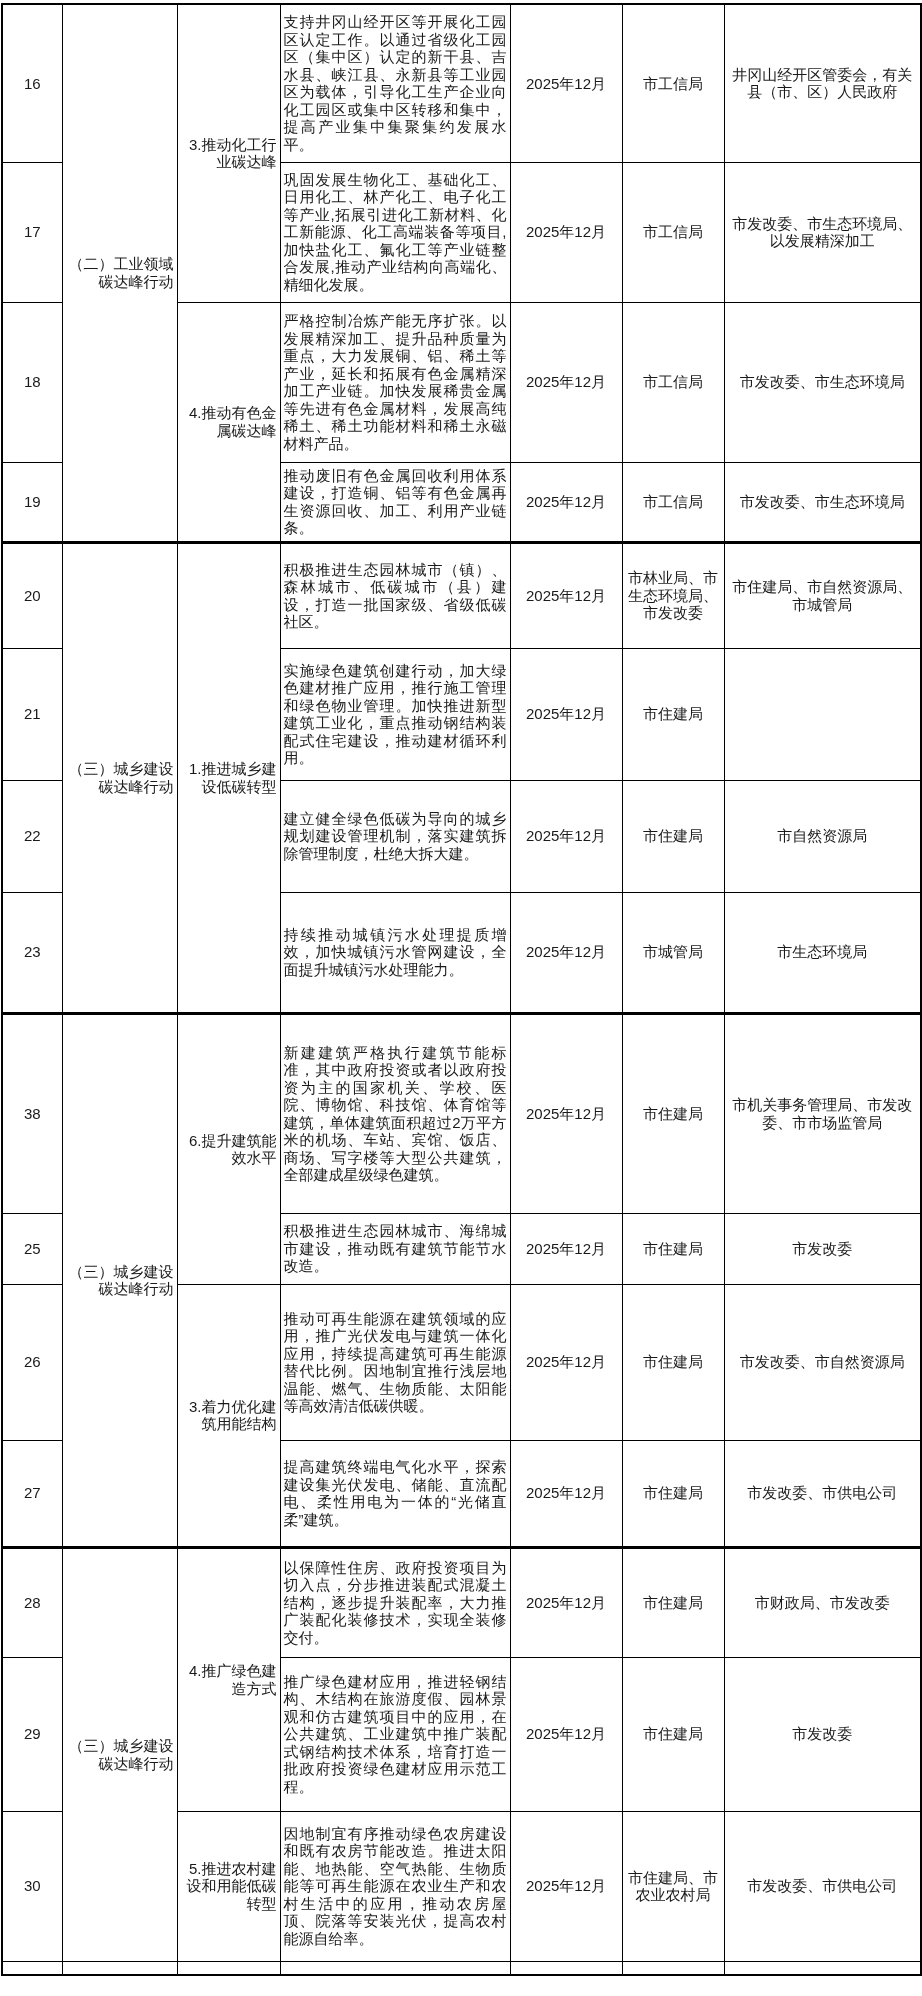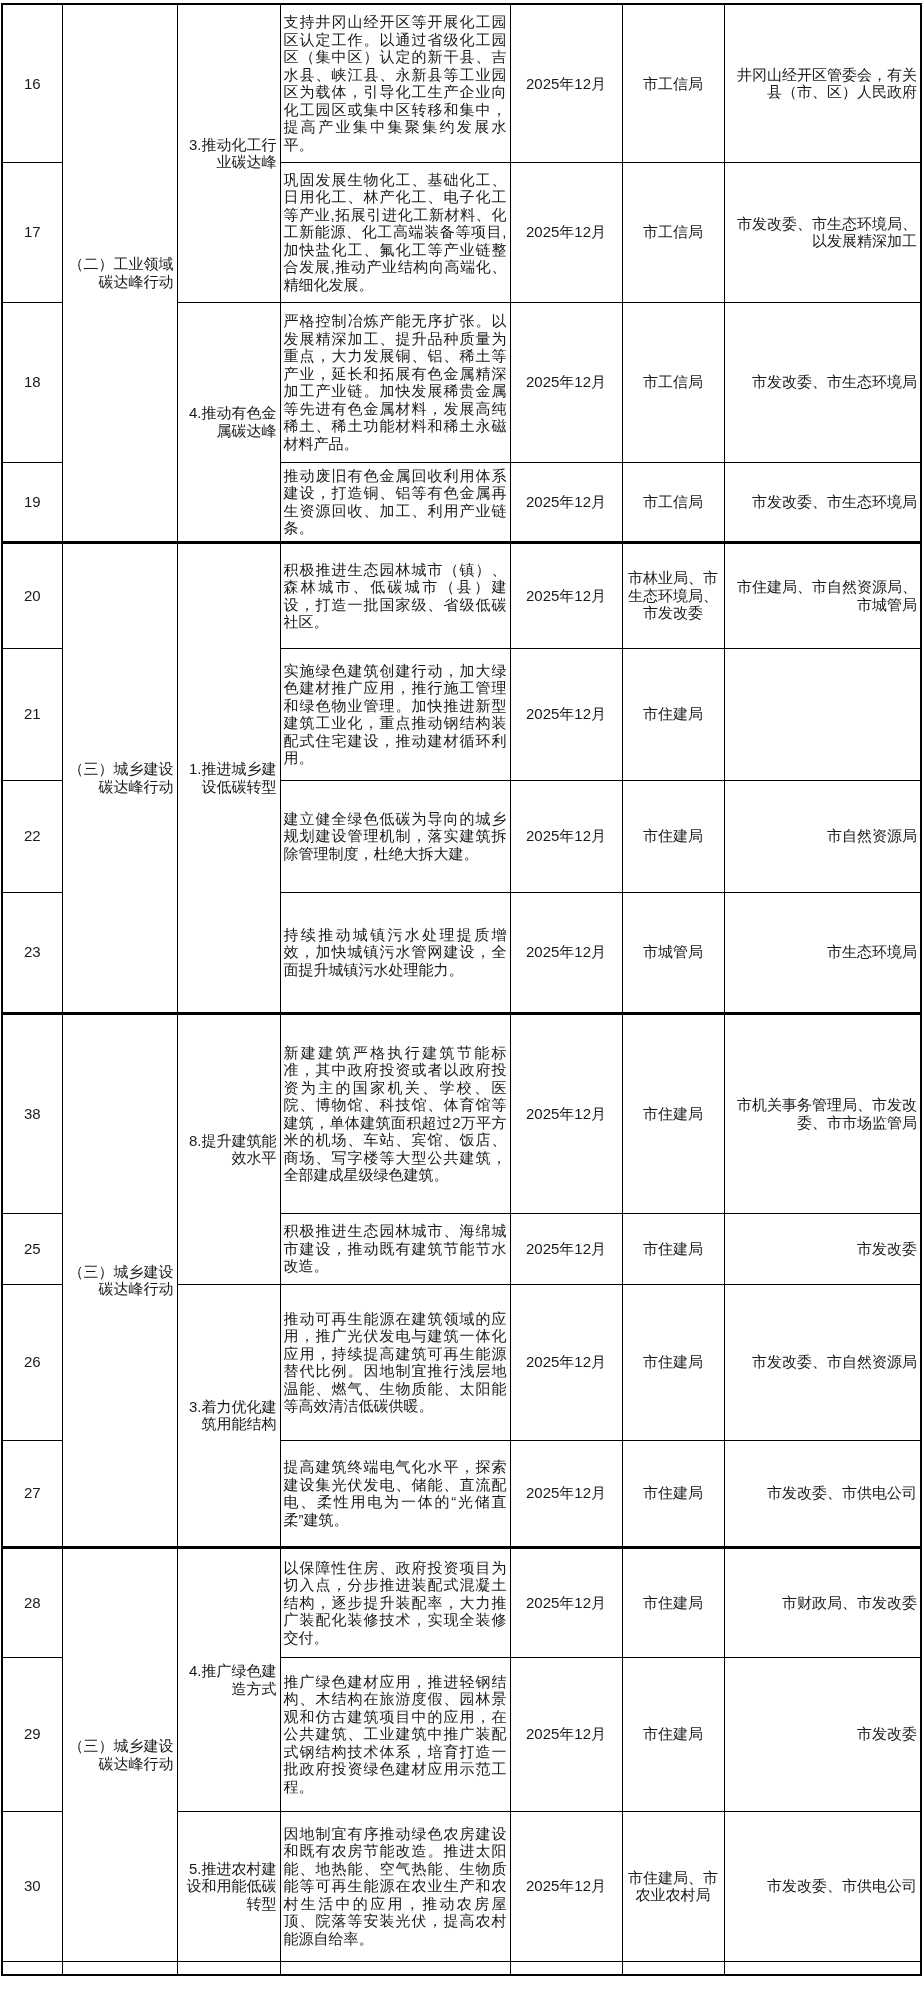--- a/index.html
+++ b/index.html
@@ -34,21 +34,21 @@
   }
   tr.block-start td {
     border-top: 3px solid #000000;
   }
   td.c-no     { text-align: center; font-size: 15px; }
   td.c-cat    { text-align: right; padding: 2px 8px; }
   td.c-sub    { text-align: right; padding: 2px 7px; }
   td.c-task   { text-align: justify; padding: 2px 5px; }
   td.c-time   { text-align: center; }
   td.c-lead   { text-align: center; padding: 2px 6px; }
-  td.c-coop   { text-align: right; padding: 2px 6px; margin-top: 8px; }
+  td.c-coop   { text-align: center; padding: 2px 6px; margin-top: 8px; }
   tr.cut-row td { border-bottom: none; }
 </style>
 </head>
 <body>
 
 <div class="page">
   <table class="action-table">
     <colgroup>
       <col style="width:60px">
       <col style="width:115px">
@@ -116,21 +116,21 @@
         <tr style="height: 121px;">
           <td class="c-no">23</td>
           <td class="c-task">持续推动城镇污水处理提质增效，加快城镇污水管网建设，全面提升城镇污水处理能力。</td>
           <td class="c-time">2025年12月</td>
           <td class="c-lead">市城管局</td>
           <td class="c-coop">市生态环境局</td>
         </tr>
         <tr class="block-start" style="height: 200px;">
           <td class="c-no">38</td>
           <td class="c-cat" rowspan="4">（三）城乡建设碳达峰行动</td>
-          <td class="c-sub" rowspan="2">8.提升建筑能效水平</td>
+          <td class="c-sub" rowspan="2">6.提升建筑能效水平</td>
           <td class="c-task">新建建筑严格执行建筑节能标准，其中政府投资或者以政府投资为主的国家机关、学校、医院、博物馆、科技馆、体育馆等建筑，单体建筑面积超过2万平方米的机场、车站、宾馆、饭店、商场、写字楼等大型公共建筑，全部建成星级绿色建筑。</td>
           <td class="c-time">2025年12月</td>
           <td class="c-lead">市住建局</td>
           <td class="c-coop">市机关事务管理局、市发改委、市市场监管局</td>
         </tr>
         <tr style="height: 71px;">
           <td class="c-no">25</td>
           <td class="c-task">积极推进生态园林城市、海绵城市建设，推动既有建筑节能节水改造。</td>
           <td class="c-time">2025年12月</td>
           <td class="c-lead">市住建局</td>

